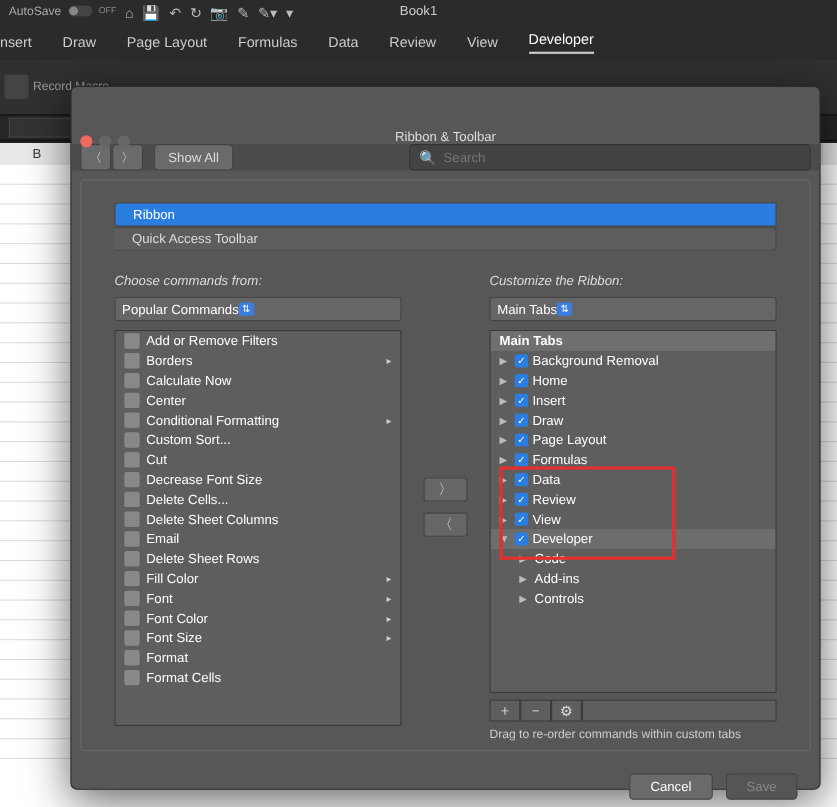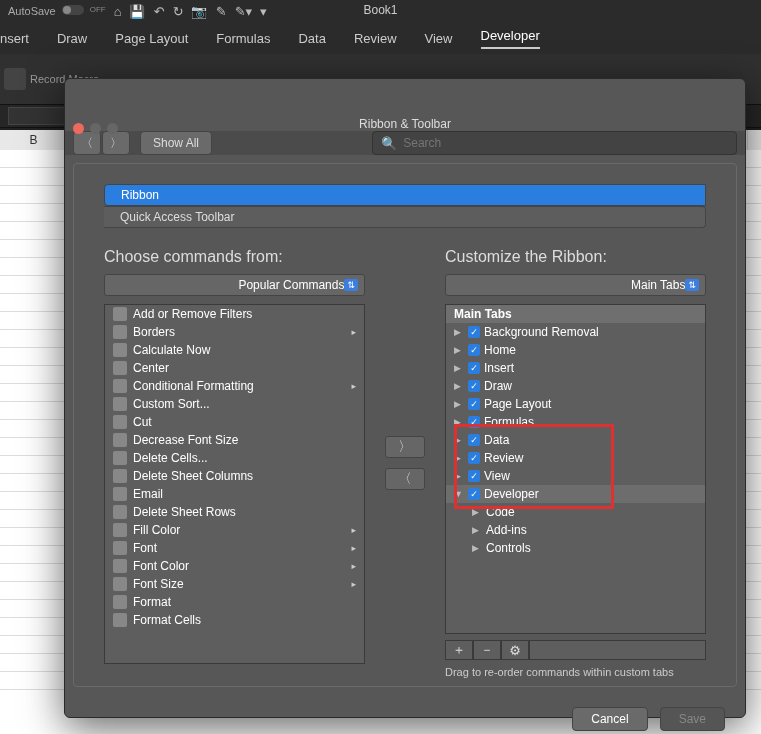--- a/index.html
+++ b/index.html
@@ -43,22 +43,22 @@
 
   .content{flex:1;padding:20px 30px 8px 30px;position:relative;border:1px solid #6a6a6a;margin:8px;border-radius:4px;background:#575757;}
   .seg{display:flex;justify-content:center;margin-bottom:20px;flex-direction:column;}
   .seg .segbtn{height:22px;padding:0 16px;background:#5d5d5d;border:1px solid #444;font-size:12px;color:#ddd;display:flex;align-items:center;}
   .seg .segbtn.first{border-radius:4px 0 0 4px;}
   .seg .segbtn.last{border-radius:0 4px 4px 0;border-left:none;}
   .seg .segbtn.sel{background:#2a7ee0;color:#fff;}
 
   .cols{display:flex;gap:20px;}
   .col{flex:1;display:flex;flex-direction:column;}
-  .col-label{font-size:16px;color:#ddd;margin-bottom:8px;}
-  .dropdown{height:22px;background:#666;border:1px solid #444;border-radius:3px;display:flex;align-items:center;justify-content:flex-end;padding:0 6px;color:#fff;font-size:12px;margin-bottom:8px;}
+  .col-label{font-size:12px;color:#ddd;margin-bottom:8px;font-style:italic;}
+  .dropdown{height:22px;background:#666;border:1px solid #444;border-radius:3px;display:flex;align-items:center;justify-content:flex-start;padding:0 6px;color:#fff;font-size:12px;margin-bottom:8px;}
   .dropdown .dd-arrow{font-size:9px;background:#3c7ee0;border-radius:2px;padding:1px 3px;}
 
   .listbox{background:#5e5e5e;border:1px solid #3a3a3a;height:360px;overflow-y:auto;font-size:12px;color:#fff;}
   .listbox .hdr{background:#6f6f6f;padding:2px 8px;font-weight:bold;}
   .listbox .item{display:flex;align-items:center;gap:6px;padding:2px 8px;white-space:nowrap;}
   .listbox .item .ico{width:14px;height:14px;background:#888;border-radius:2px;flex-shrink:0;}
   .listbox .item .arrow{margin-left:auto;color:#ccc;font-size:9px;}
   .listbox .tab-item{display:flex;align-items:center;gap:4px;padding:2px 8px;}
   .listbox .tab-item.sel{background:#6d6d6d;}
   .tri{font-size:9px;color:#bbb;width:10px;display:inline-block;}

